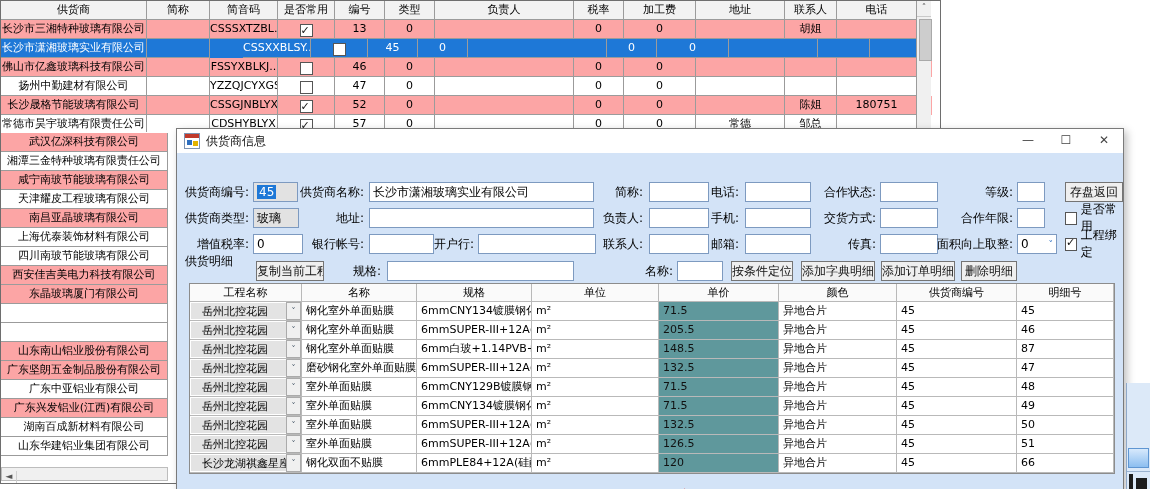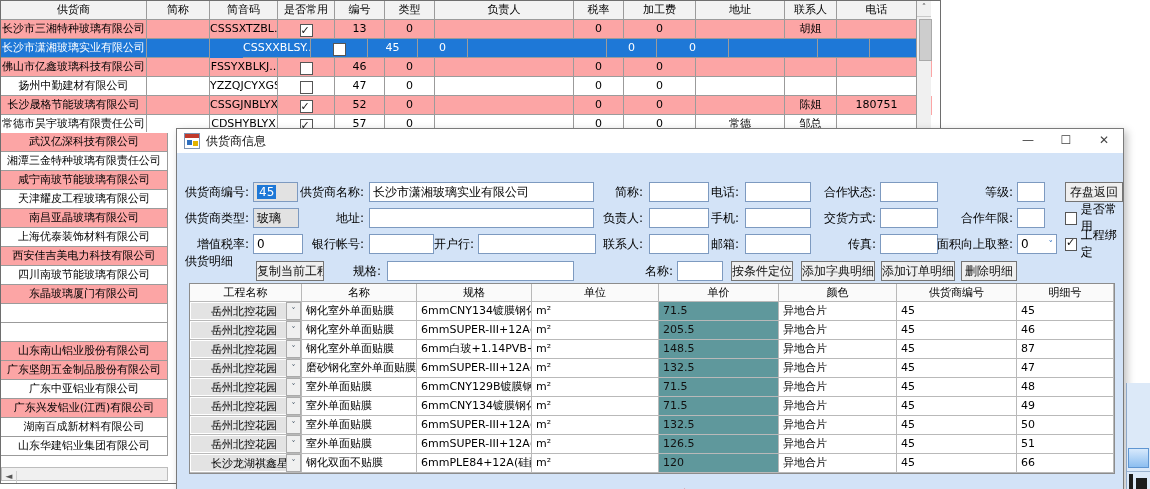--- a/index.html
+++ b/index.html
@@ -53,21 +53,21 @@
 
   
   .grid{position:absolute;left:12px;top:130px;width:924px;border:1px solid #8c8c8c;background:#fff;box-sizing:content-box;}
   .grow{display:flex;height:19px;box-sizing:border-box;}
   .grow.ghead{height:18px;align-items:center;}
   .gc{flex:none;border-right:1px solid #b9b9b9;border-bottom:1px solid #b9b9b9;box-sizing:border-box;
       line-height:18px;font-size:11px;padding:0 4px;overflow:hidden;white-space:nowrap;background:#fff;}
   .ghead .gc{background:#fafafa;text-align:center;line-height:17px;}
   .gc.price{background:#5f989c;color:#111;}
   .combo-cell{display:flex;align-items:stretch;padding:0;background:#d9d9d9;}
-  .combo-cell .ctext{flex:1;padding:0 20px;line-height:18px;overflow:hidden;white-space:nowrap;background:#e3e3e3;border:1px solid #fff;border-right:none;box-sizing:border-box;}
+  .combo-cell .ctext{flex:1;padding:0 11px;line-height:18px;overflow:hidden;white-space:nowrap;background:#e3e3e3;border:1px solid #fff;border-right:none;box-sizing:border-box;}
   .combo-cell .carrow{flex:none;width:15px;background:#f0f0f0;border:1px solid #ababab;box-sizing:border-box;
                       text-align:center;line-height:17px;font-size:8px;color:#456;}
   .price-dict{position:absolute;left:476px;top:334px;color:#d93025;font-weight:bold;font-size:13px;}
 
   
   .right-strip{position:absolute;left:1126px;top:383px;width:24px;height:106px;background:#dce9f8;border-left:1px solid #8fa8c8;box-sizing:border-box;}
   .right-strip .thumb{position:absolute;left:1px;top:65px;width:21px;height:20px;background:linear-gradient(#d7e9fc,#8cbef0);border:1px solid #5f96d2;box-sizing:border-box;}
   .right-strip .sep{position:absolute;left:0;top:88px;width:24px;height:1px;background:#9ab2cf;}
   .glyph-dark-a{position:absolute;left:1129px;top:474px;width:4px;height:15px;background:#1c1c1c;}
   .glyph-dark-b{position:absolute;left:1136px;top:478px;width:11px;height:11px;background:#1c1c1c;}
@@ -184,22 +184,22 @@
     <span class="thumb"></span>
   </div>
 
   <div class="left-list" id="leftList">
       <div class="lrow shade-gray">武汉亿深科技有限公司</div>
       <div class="lrow shade-white">湘潭三金特种玻璃有限责任公司</div>
       <div class="lrow shade-gray">咸宁南玻节能玻璃有限公司</div>
       <div class="lrow shade-white">天津耀皮工程玻璃有限公司</div>
       <div class="lrow shade-gray">南昌亚晶玻璃有限公司</div>
       <div class="lrow shade-white">上海优泰装饰材料有限公司</div>
+      <div class="lrow shade-white">四川南玻节能玻璃有限公司</div>
       <div class="lrow shade-gray">西安佳吉美电力科技有限公司</div>
-      <div class="lrow shade-white">四川南玻节能玻璃有限公司</div>
       <div class="lrow shade-gray">东晶玻璃厦门有限公司</div>
       <div class="lrow shade-white"></div>
       <div class="lrow shade-white"></div>
       <div class="lrow shade-gray">山东南山铝业股份有限公司</div>
       <div class="lrow shade-gray">广东坚朗五金制品股份有限公司</div>
       <div class="lrow shade-white">广东中亚铝业有限公司</div>
       <div class="lrow shade-gray">广东兴发铝业(江西)有限公司</div>
       <div class="lrow shade-white">湖南百成新材料有限公司</div>
       <div class="lrow shade-white">山东华建铝业集团有限公司</div>
     </div>

